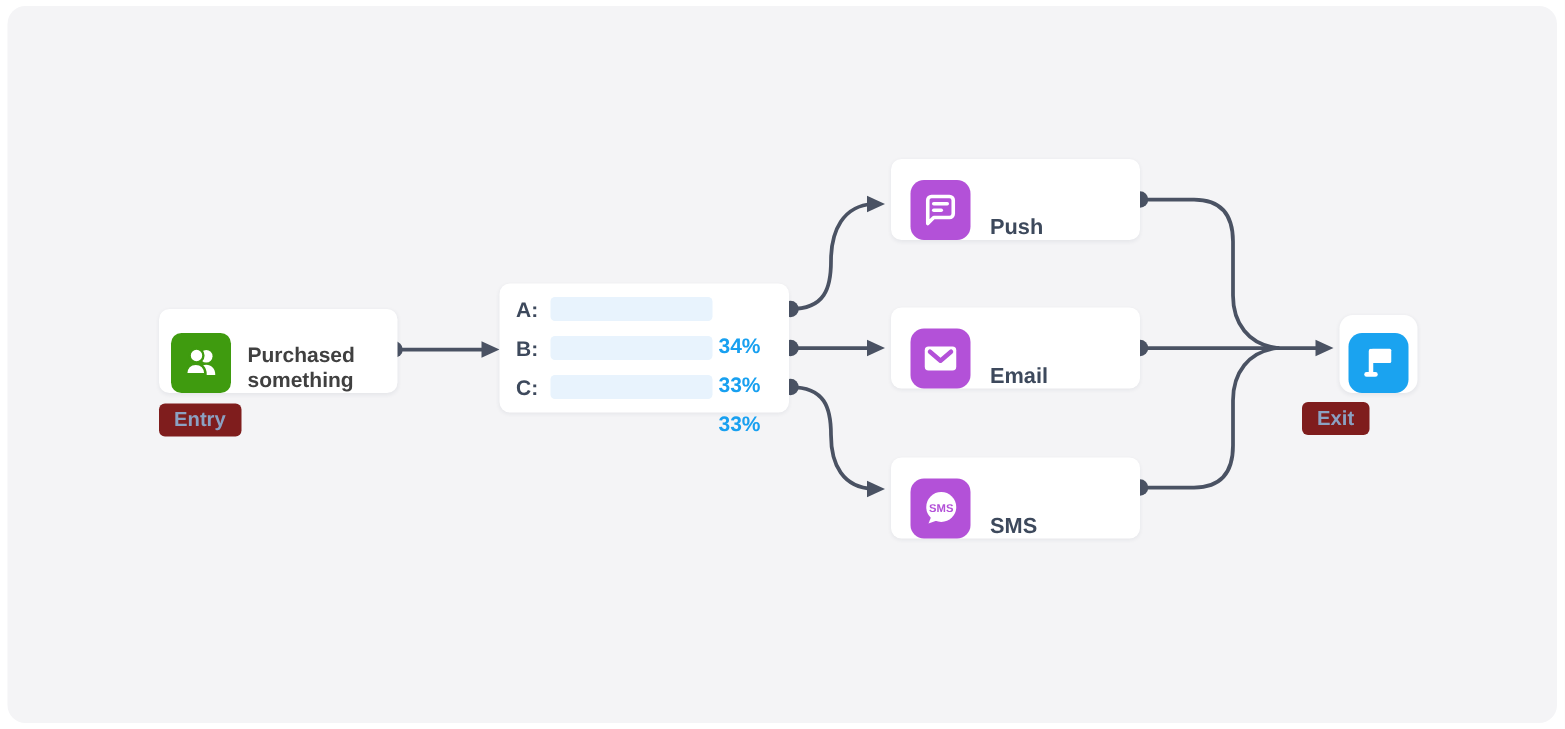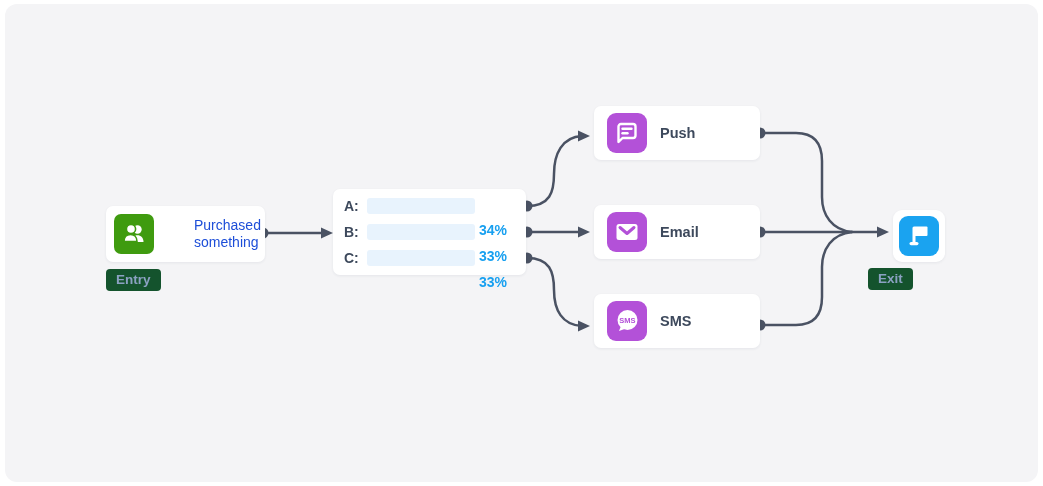--- a/index.html
+++ b/index.html
@@ -26,38 +26,38 @@
     left: 0; top: 0;
     width: 1043px; height: 486px;
     pointer-events: none;
   }
   .card {
     position: absolute;
     background: #ffffff;
     border-radius: 7px;
     box-shadow: 0 1px 3px rgba(30,40,70,0.07);
     display: flex;
-    align-items: center;
+    align-items: flex-end;
     box-sizing: border-box;
   }
   .entry-card  { left: 106px; top: 206px; width: 159px; height: 56px; padding-left: 8px; gap: 11px; }
   .entry-title {
-    font-size: 14px; font-weight: 400; color: #1d4ed8; line-height: 17px; width: 98px; margin-left: 29px;
+    font-size: 14px; font-weight: 700; color: #404040; line-height: 17px; width: 98px;
   }
   .icon-tile {
     width: 40px; height: 40px; border-radius: 7px;
     display: flex; align-items: center; justify-content: center; flex: 0 0 auto;
   }
   .tile-green  { background: #3f9b0f; }
   .tile-purple { background: #b351d8; border-radius: 9px; }
   .tile-blue   { background: #1aa3f0; border-radius: 9px; }
 
   .badge {
     position: absolute;
-    background: #14532d;
+    background: #7f1d1d;
     color: #8ba1c2;
     font-size: 13.5px;
     font-weight: 700;
     padding: 3px 10px 4px 10px;
     border-radius: 4px;
   }
   .entry-badge { left: 106px; top: 269px; }
   .exit-badge  { left: 868px; top: 268px; }
 
   .split-card {
@@ -78,21 +78,21 @@
   }
   .bar-fill { height: 100%; background: #1aa7f0; border-radius: 3px 0 0 3px; }
   .split-pct {
     flex: 1; text-align: right;
     font-size: 14px; font-weight: 700; color: #18a0f0; margin-top: 48px;
   }
 
   .channel-card { left: 594px; width: 166px; height: 54px; padding-left: 13px; gap: 13px; }
   .push-card  { top: 106px; }
   .email-card { top: 205px; }
-  .sms-card   { top: 294px; }
+  .sms-card   { top: 305px; }
   .channel-label { font-size: 14.5px; font-weight: 600; color: #3d495c; }
 
   .exit-card { left: 893px; top: 210px; width: 52px; height: 52px; justify-content: center; padding: 0; border-radius: 9px; }
 </style>
 </head>
 <body>
 
 <div class="page">
   <div class="canvas"></div>
 

